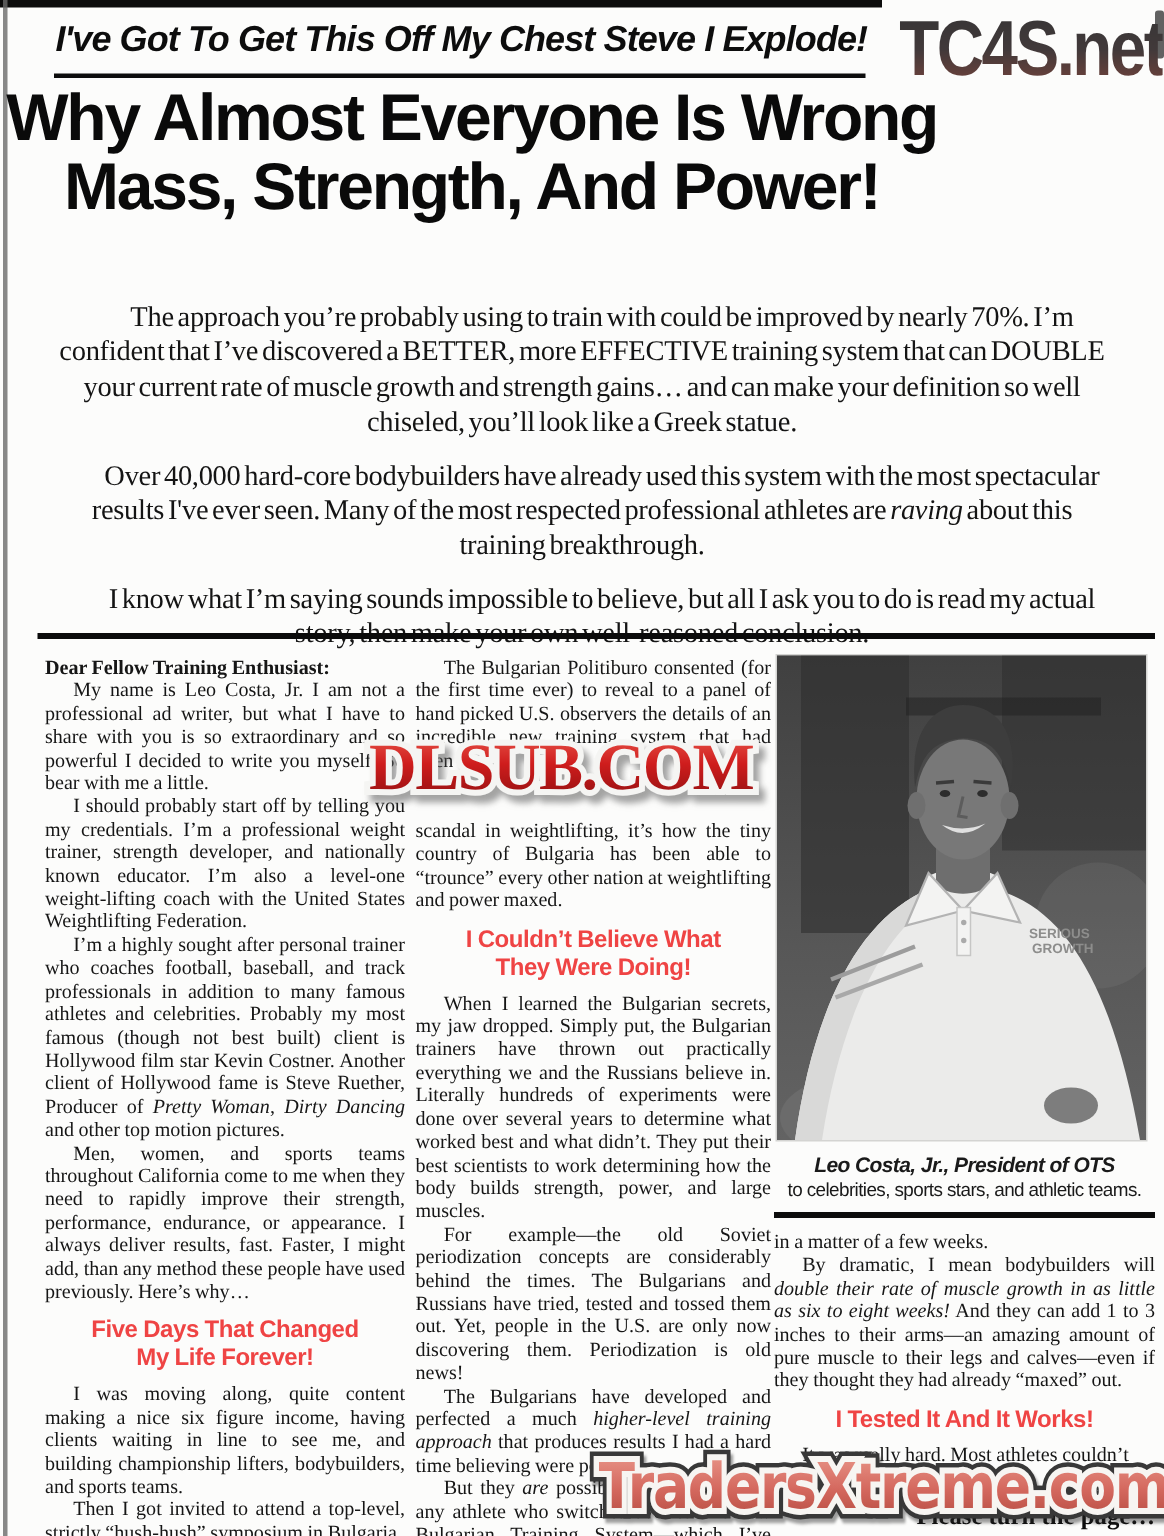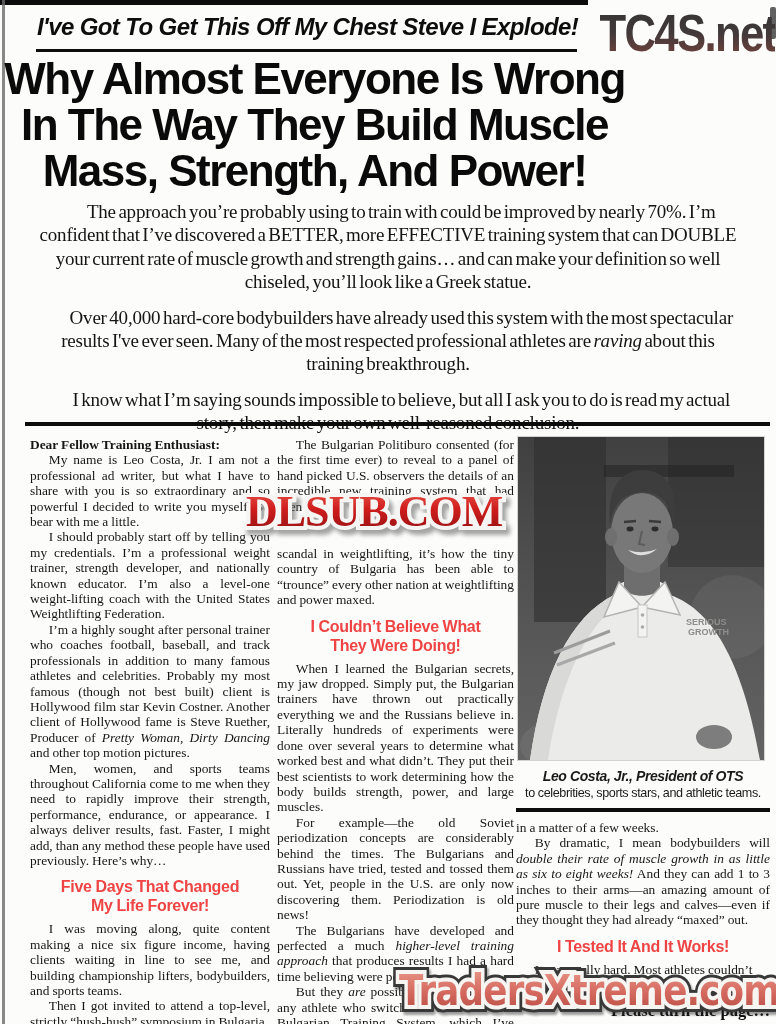--- a/index.html
+++ b/index.html
@@ -73,21 +73,20 @@
   <div class="top-bar"></div>
   <div class="left-line"></div>
   <div class="right-smudge"></div>
 
   <div class="banner">I've Got To Get This Off My Chest Steve I Explode!</div>
   <div class="banner-underline"></div>
   <div class="tc4s">TC4S.net</div>
 
   <div class="headline">
     <div>Why Almost Everyone Is Wrong</div>
-    <div>In The Way They Build Muscle</div>
     <div>Mass, Strength, And Power!</div>
   </div>
 
   <div class="intro">
       <p class="bp ind"><span>The approach you’re probably using to train with could be improved by nearly 70%. I’m confident that I’ve discovered a </span><span class="b">BETTER</span><span>, more </span><span class="b">EFFECTIVE</span><span> training system that can </span><span class="b">DOUBLE</span><span> your current rate of muscle growth and strength gains… and can make your definition so well chiseled, you’ll look like a Greek statue.</span></p>
       <p class="bp ind"><span>Over 40,000 hard-core bodybuilders have already used this system with the most spectacular results I've ever seen. Many of the most respected professional athletes are </span><span class="i">raving</span><span> about this training breakthrough.</span></p>
       <p class="bp ind"><span>I know what I’m saying sounds impossible to believe, but all I ask you to do is read my actual story, then make your own well-reasoned conclusion.</span></p>
     </div>
 
   <div class="rule-main"></div>

